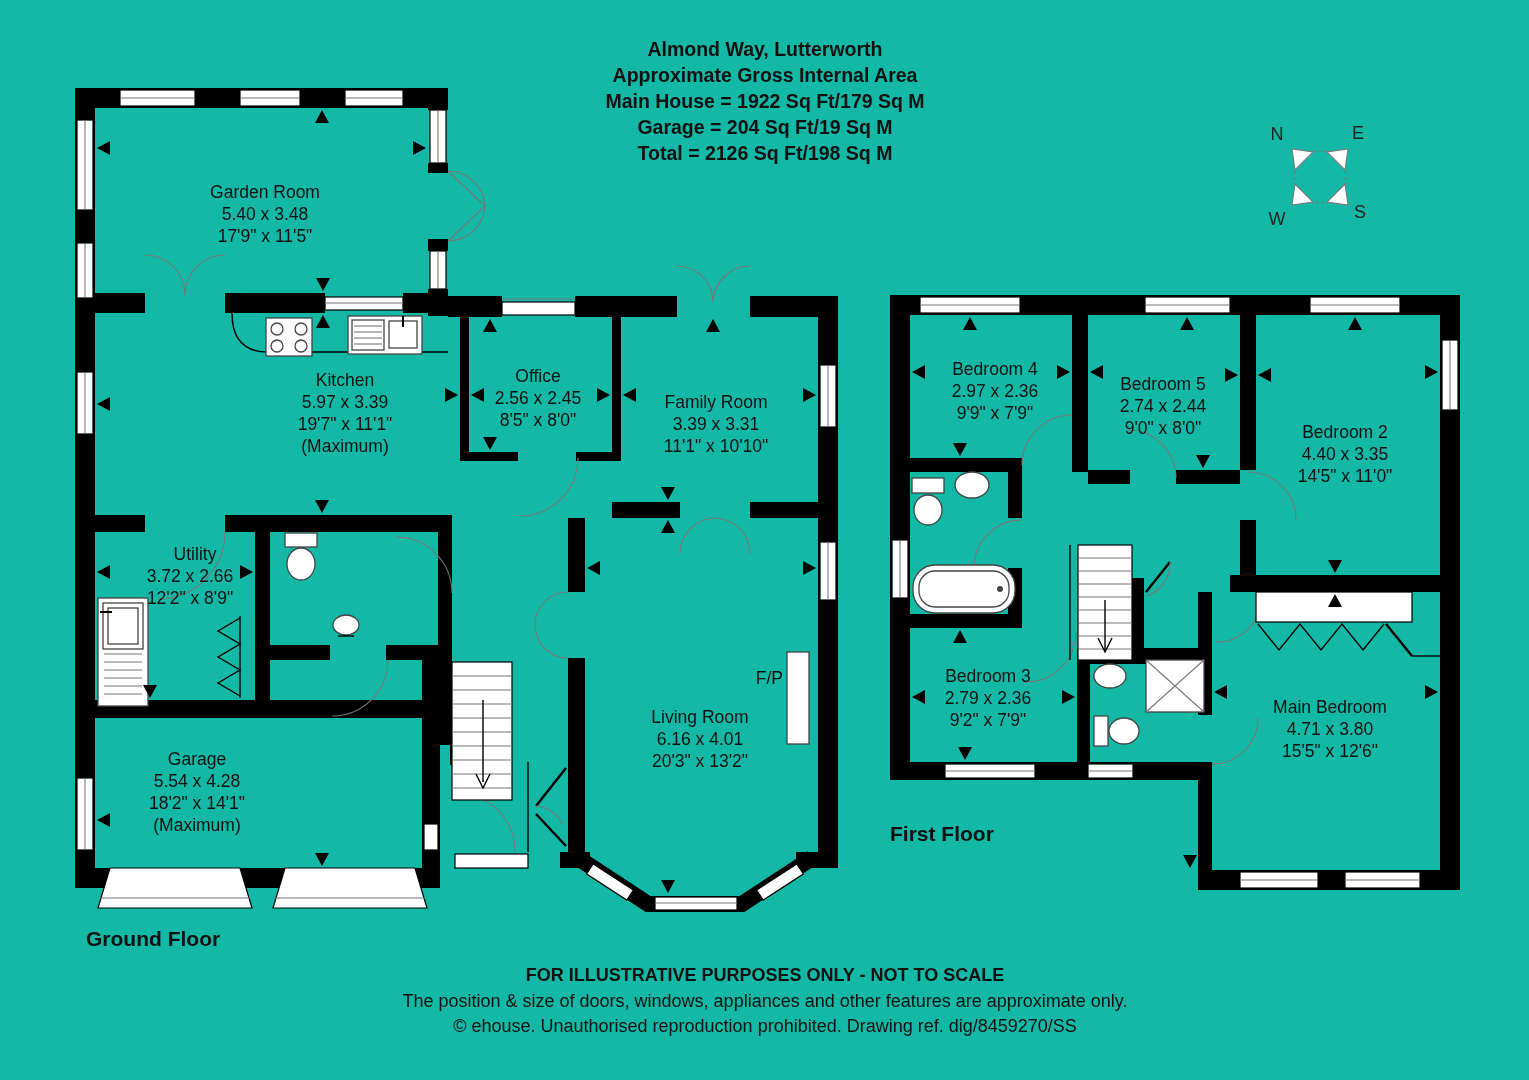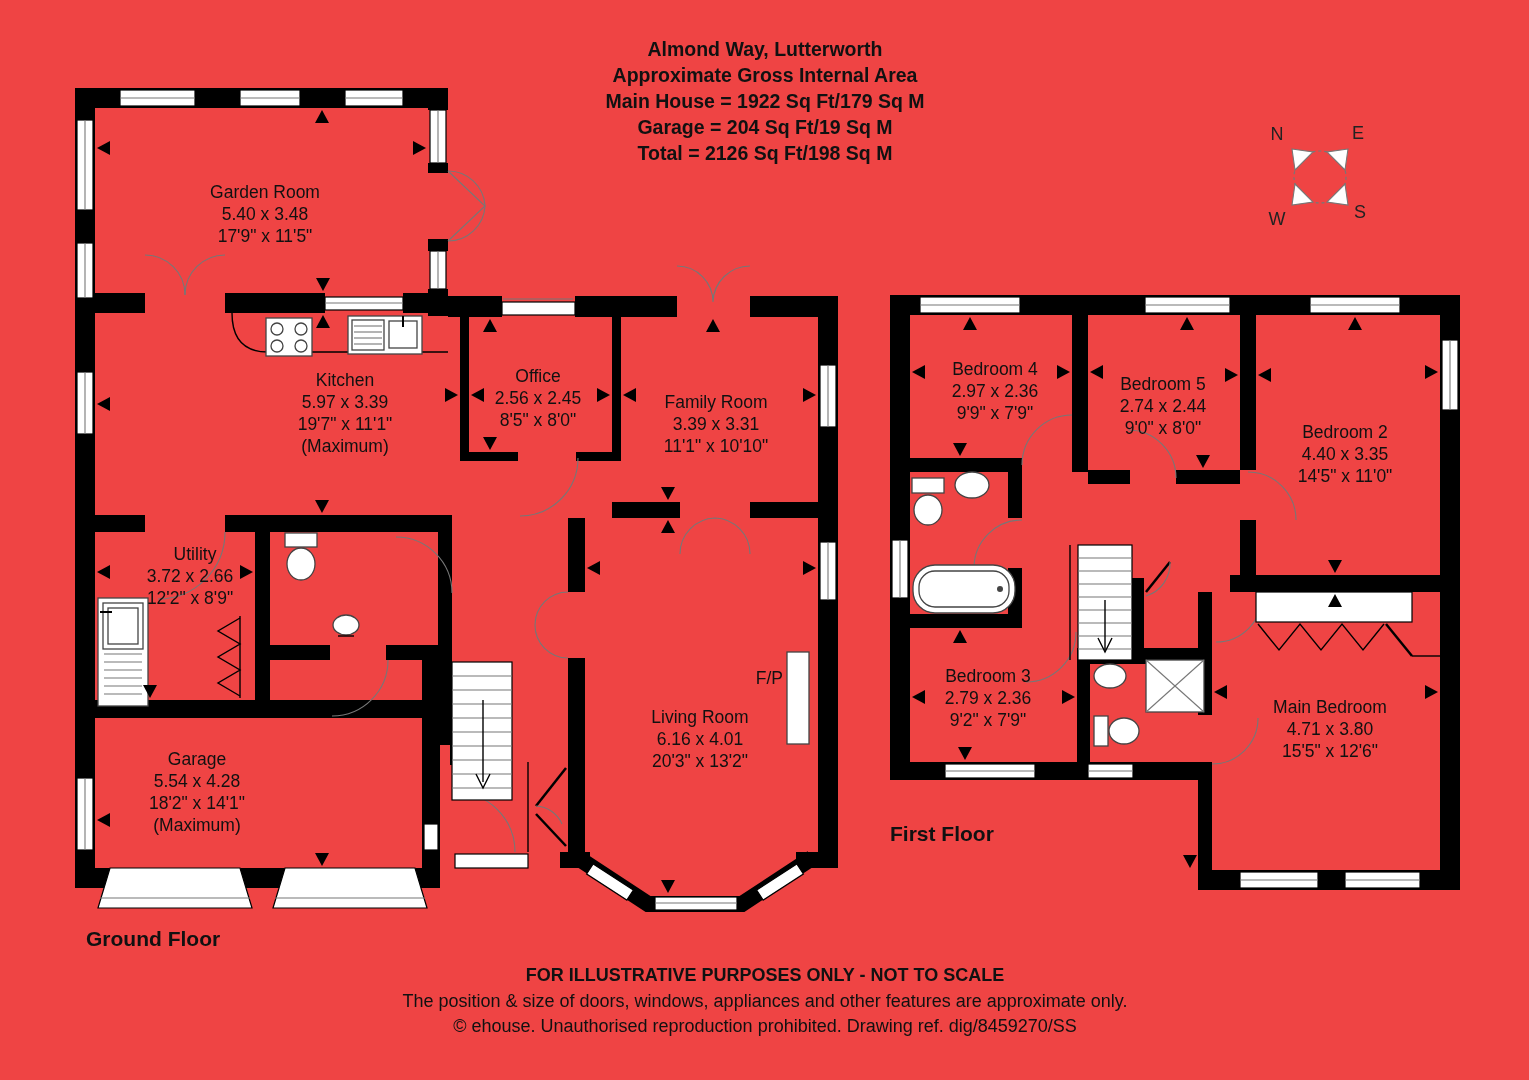--- a/index.html
+++ b/index.html
@@ -1,16 +1,16 @@
 <!DOCTYPE html>
 <html><head>
 <meta charset="utf-8">
 <style>
   html,body{margin:0;padding:0;background:#ffffff;}
-  .page{position:relative;width:1529px;height:1080px;background:#ef4444;overflow:hidden;
+  .page{position:relative;width:1529px;height:1080px;background:#14b8a6;overflow:hidden;
         font-family:"Liberation Sans", sans-serif;}
   svg{display:block}
   text{fill:#111;}
   .room-name,.room-dim{font-size:17.5px;}
   .floor-label{font-size:21px;font-weight:bold;}
   .title-line{font-size:19.5px;font-weight:bold;text-anchor:middle;}
   .footer-bold{font-size:18px;font-weight:bold;text-anchor:middle;}
   .footer-reg{font-size:18px;text-anchor:middle;}
   .compass-letter{font-size:18px;text-anchor:middle;fill:#222;}
   .rm{text-anchor:middle;}

